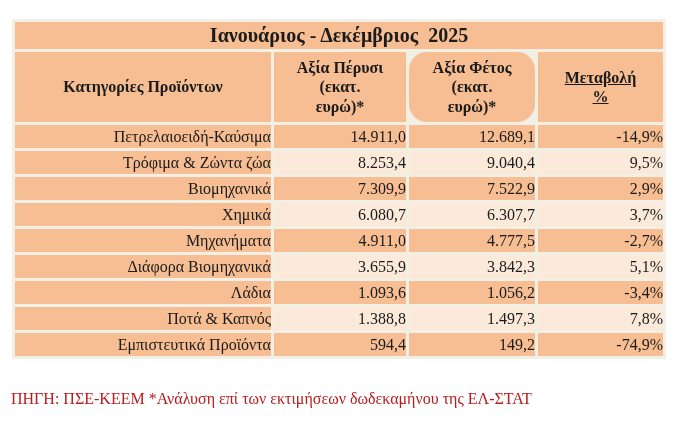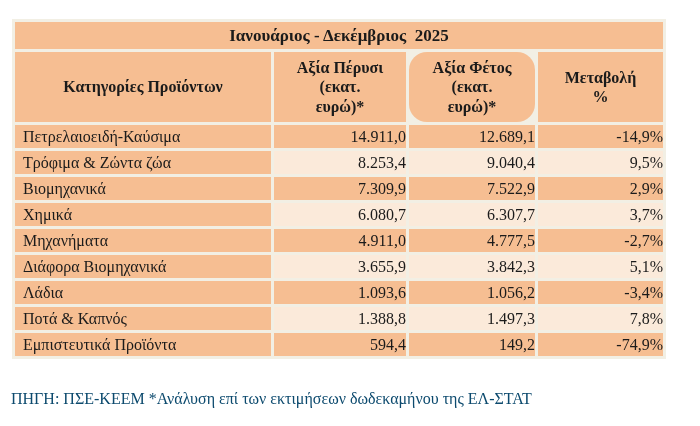--- a/index.html
+++ b/index.html
@@ -19,47 +19,47 @@
     table-layout: fixed;
   }
   th, td {
     background: #f6be92; 
     vertical-align: middle;
     overflow: hidden;
   }
   th.col-cat  { width: 256px; }
   th.col-num1 { width: 132px; font-family: Liberation Serif, serif; }
   th.col-num2 { width: 126px; border-radius: 18px; }
-  th.col-pct  { width: 125px; }
+  th.col-pct  { width: 125px; text-decoration: underline; }
   tr.title-row th {
     height: 27px;
-    font-size: 17px;
+    font-size: 20px;
     font-weight: bold;
     text-align: center;
     white-space: pre-wrap;
   }
   tr.header-row th {
     height: 70px;
     font-size: 16px;
     font-weight: bold;
     text-align: center;
     line-height: 1.2;
     white-space: pre-line;
   }
   tbody td { height: 23px; font-size: 16px; font-weight: normal; }
-  tbody td.cat { text-align: left; padding-left: 8px; }
+  tbody td.cat { text-align: right; padding-left: 8px; }
   tbody td.num { text-align: right; }
   
   tbody tr:nth-child(even) td.num { background: #fbeada; }
   .source-note {
     position: absolute;
     left: 11px;
     top: 390px;
     font-size: 16px;
-    color: #0c4a6e;
+    color: #b91c1c;
     white-space: nowrap;
     text-align: center;
   }
 </style>
 </head>
 <body>
 
 <div class="table-wrap">
   <table class="data-table">
     <thead>

